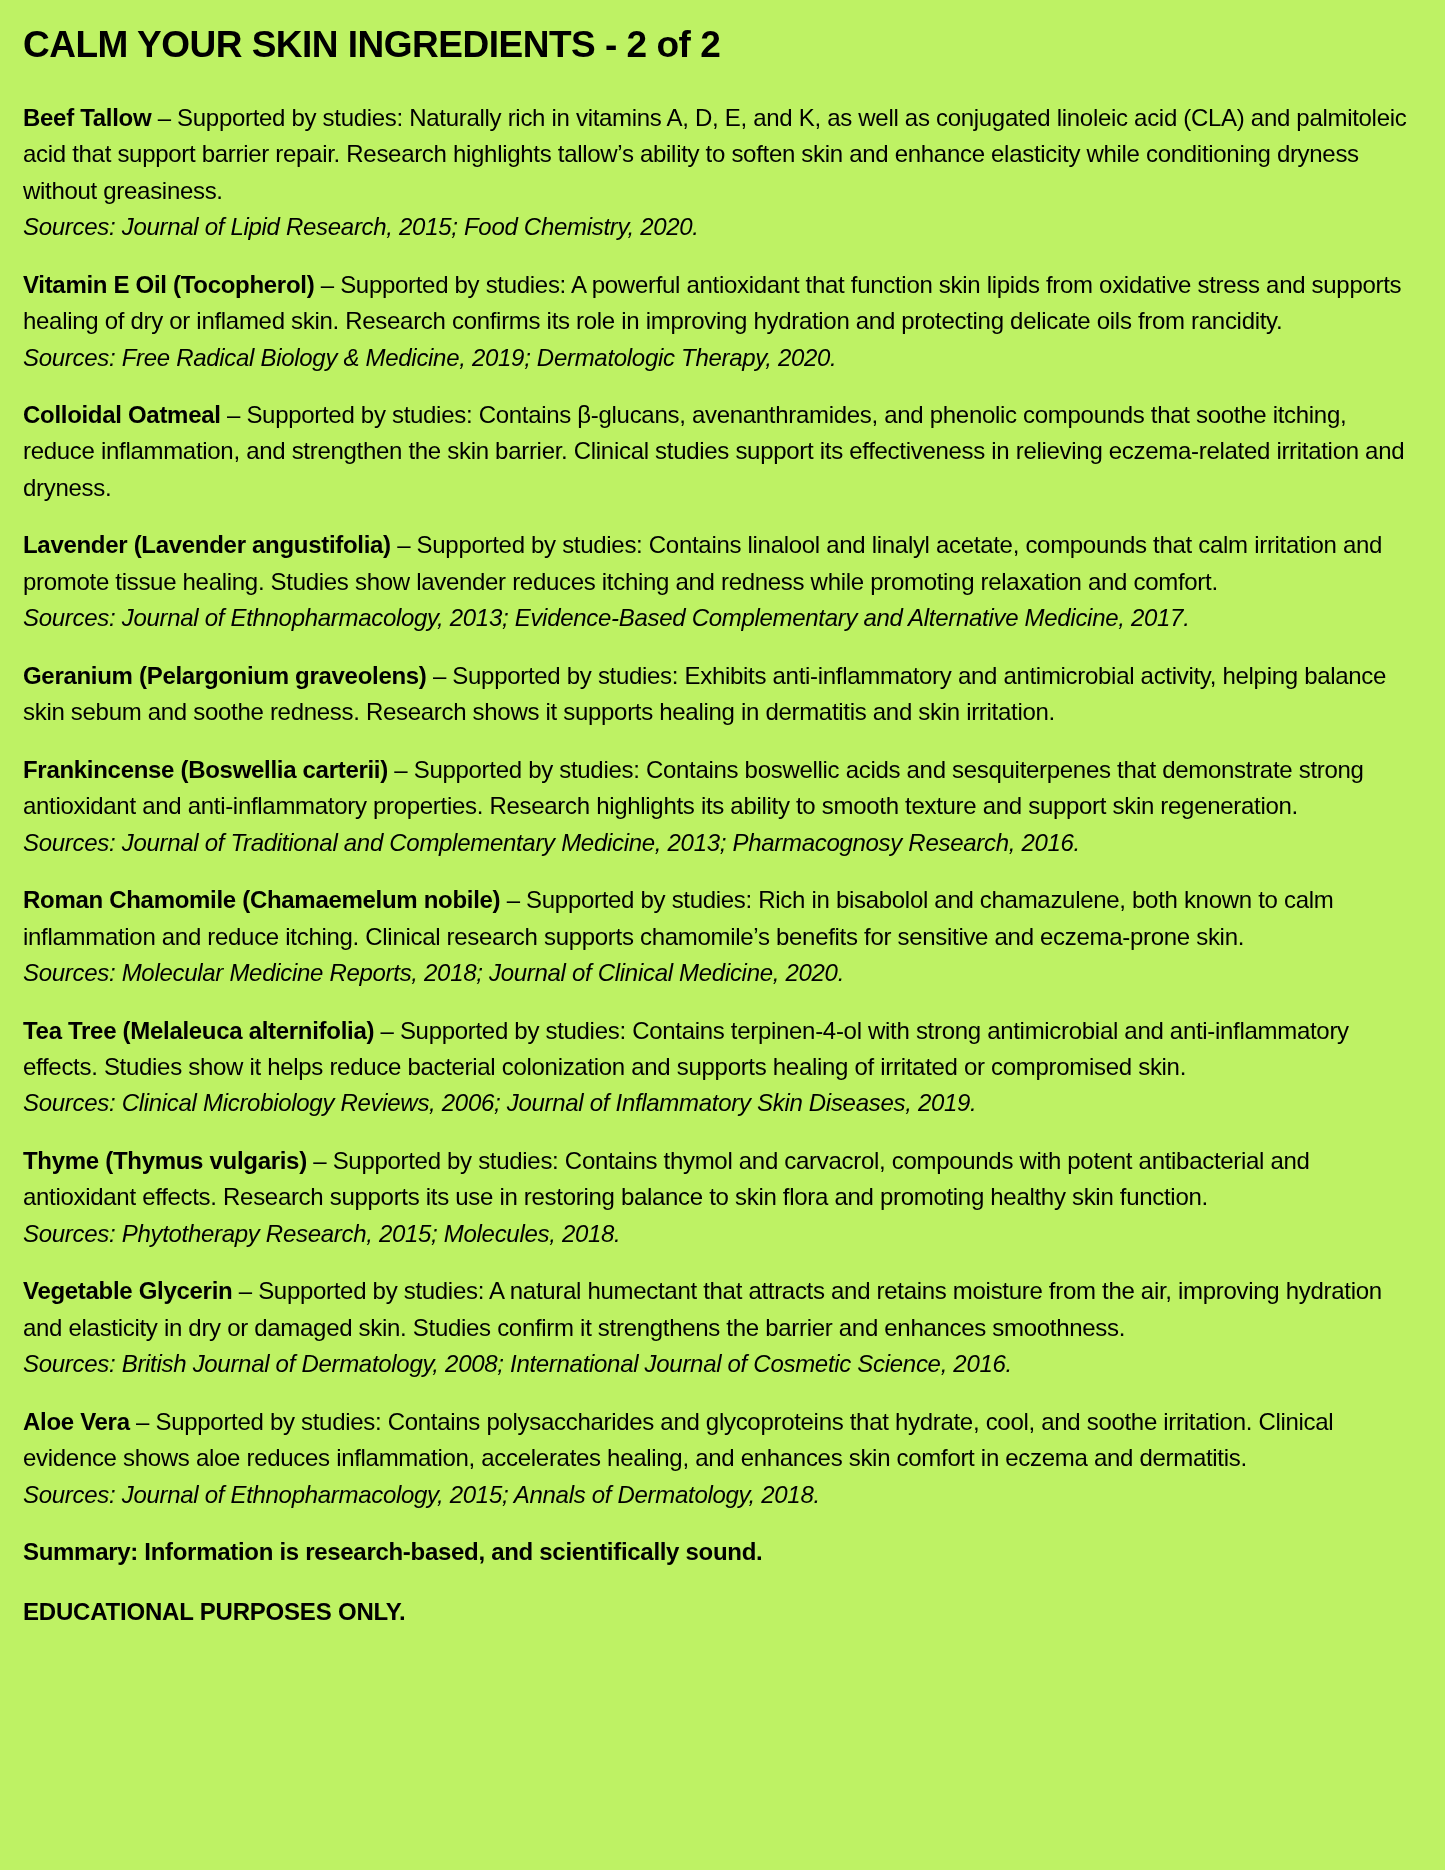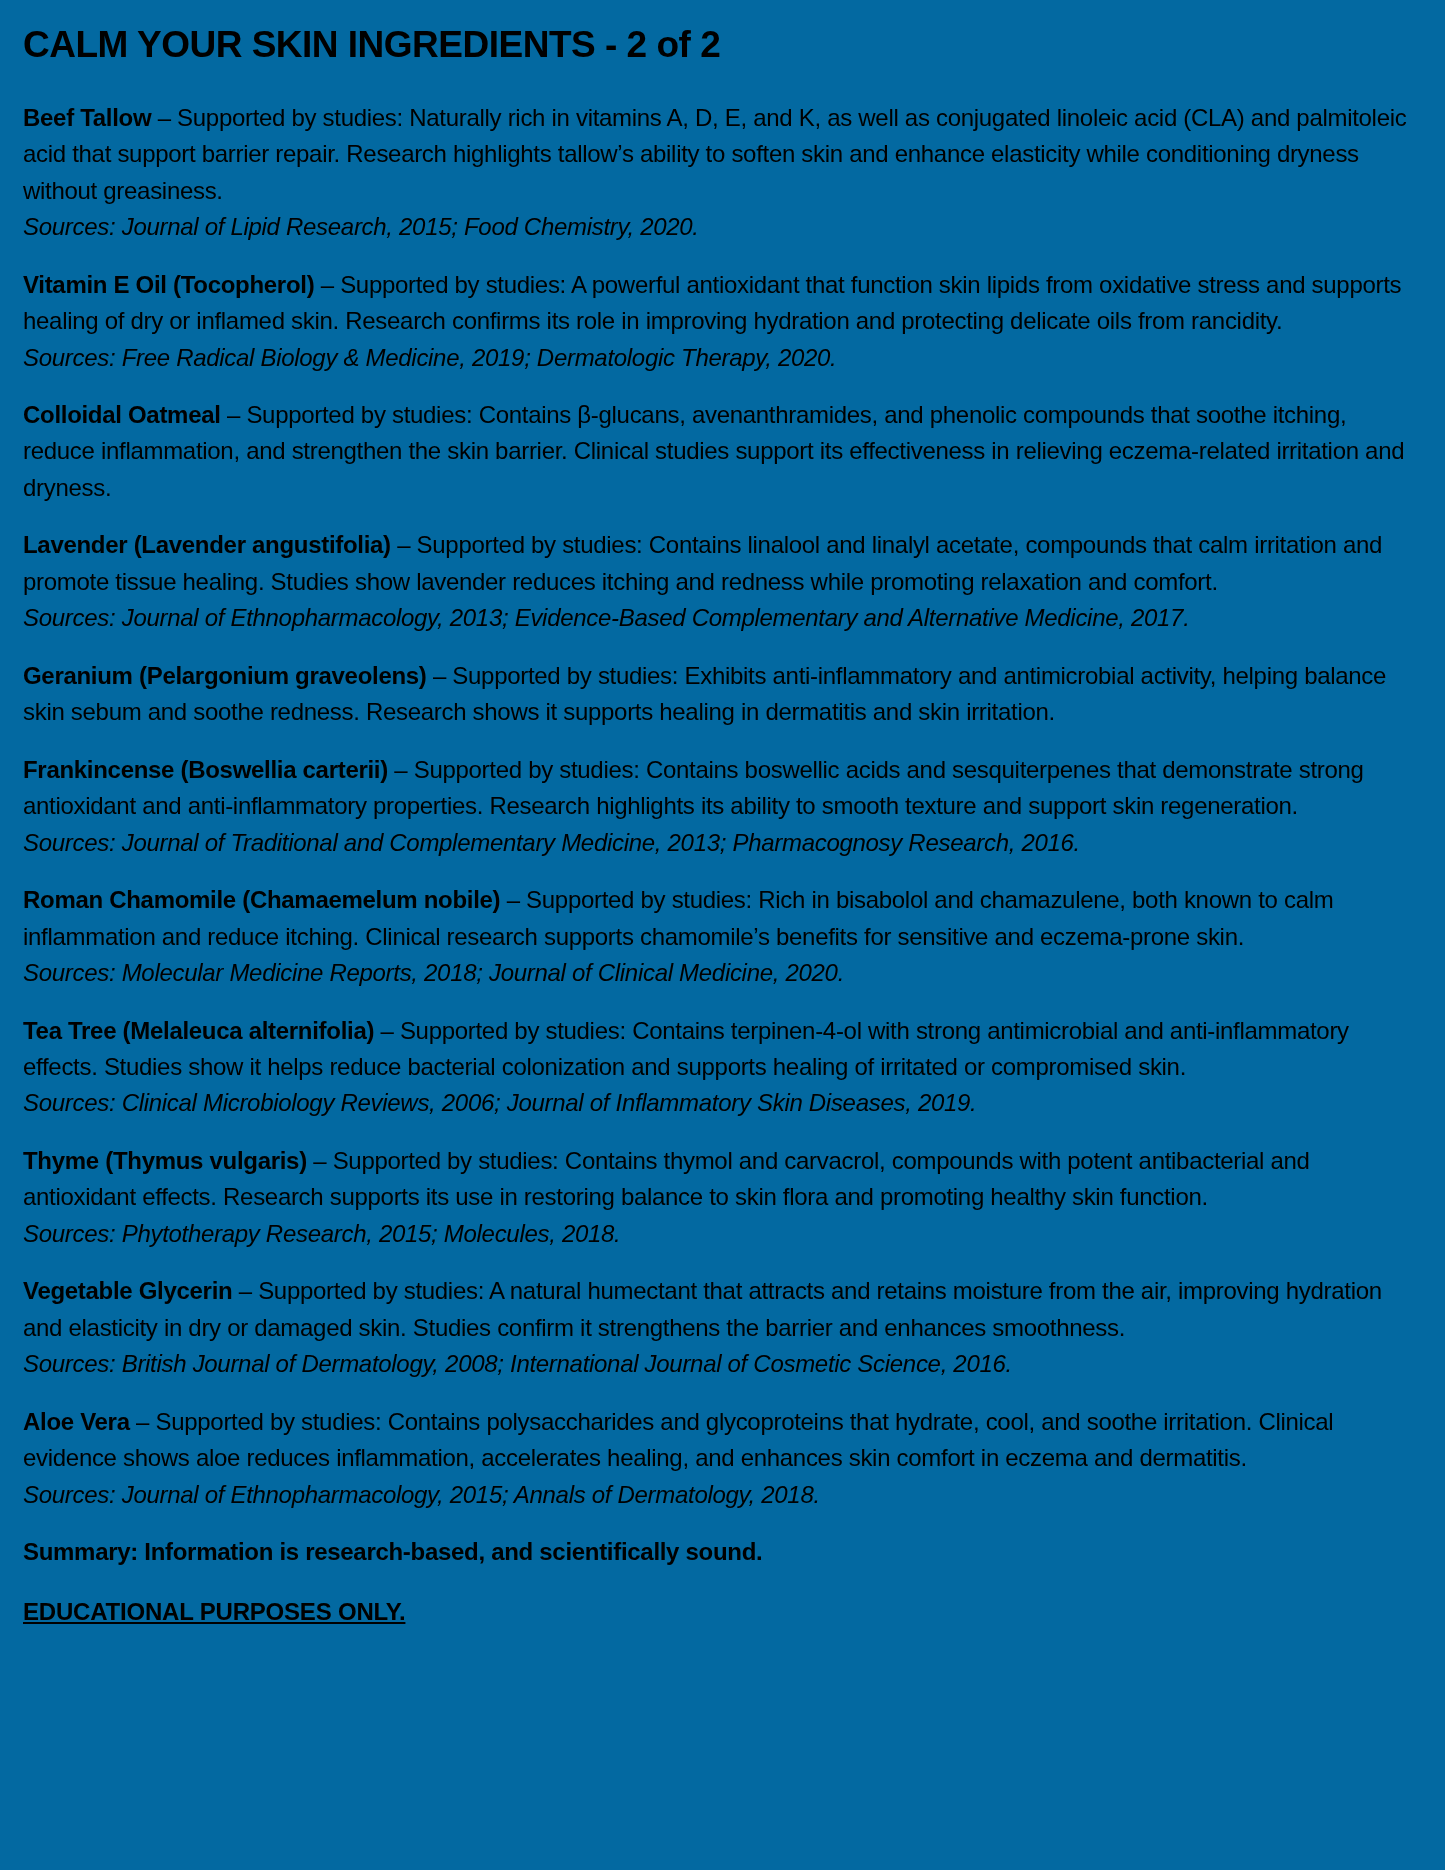--- a/index.html
+++ b/index.html
@@ -6,21 +6,21 @@
     margin: 0;
     padding: 0;
     background: #ffffff;
   }
   .page {
     position: relative;
     width: 1445px;
     height: 1870px;
     box-sizing: border-box;
     padding: 25px 22px 8px 23px;
-    background: #0369a1;
+    background: #bef264;
     font-family: "Liberation Sans", "DejaVu Sans", sans-serif;
     color: #000000;
     overflow: hidden;
   }
   .title {
     margin: 0 0 34px 0;
     font-size: 37px;
     font-weight: bold;
     letter-spacing: -0.5px;
     line-height: 1.1;
@@ -46,21 +46,20 @@
     font-weight: bold;
     line-height: 1.52;
     letter-spacing: -0.3px;
   }
   .disclaimer {
     margin: 0;
     font-size: 24px;
     font-weight: bold;
     line-height: 1.52;
     letter-spacing: -0.2px;
-    text-decoration: underline;
   }
 </style>
 </head>
 <body>
 
 <div class="page">
 
   <h1 class="title">CALM YOUR SKIN INGREDIENTS - 2 of 2</h1>
 
   <div class="section">

